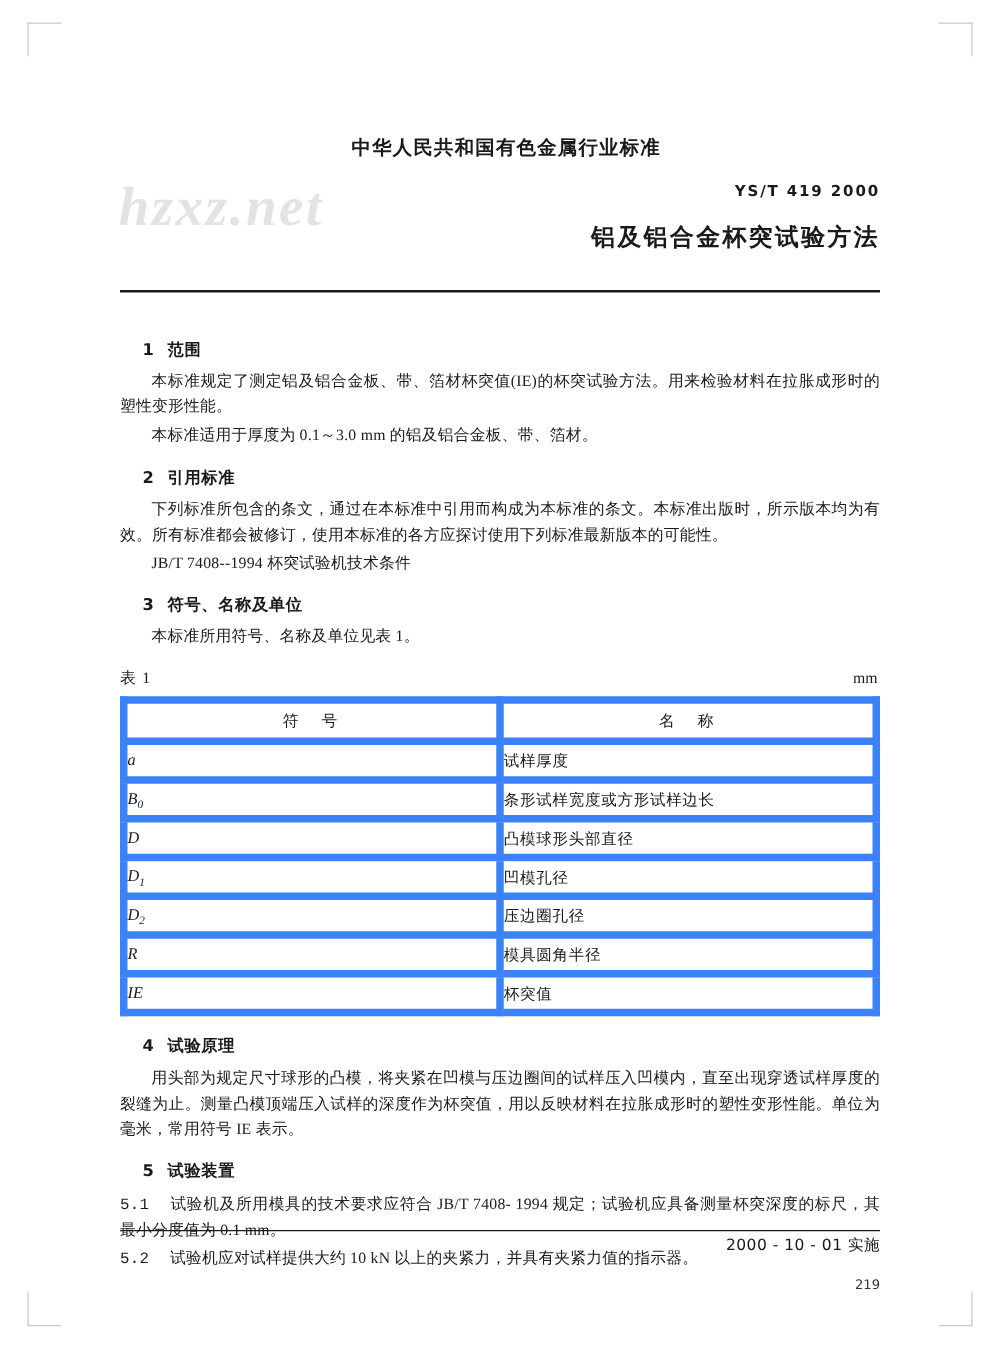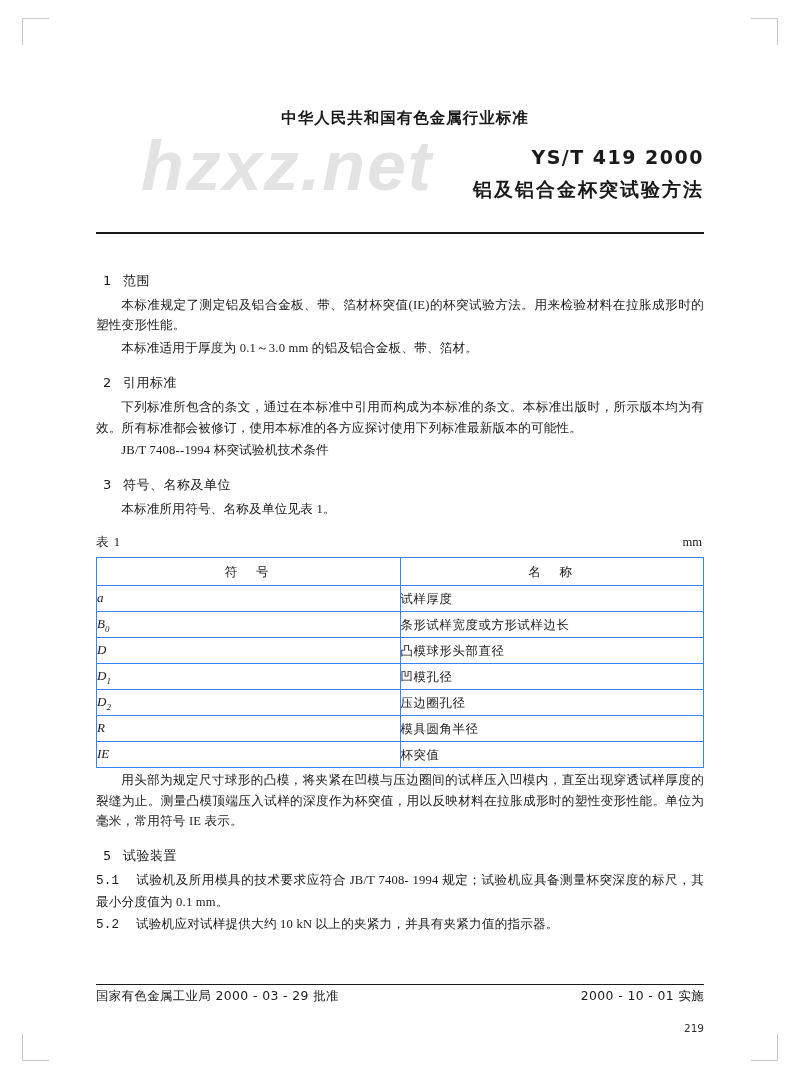--- a/index.html
+++ b/index.html
@@ -46,31 +46,30 @@
     height: 1079px;
   }
 
   
   .watermark {
     position: absolute;
     left: 95px;
     top: 126px;
     width: 470px;
     height: 80px;
-    font-family: Liberation Sans, sans-serif;
-    font-size: 70px;
+    font-family: Liberation Serif, serif;
+    font-size: 44px;
     font-weight: bold;
     font-style: italic;
     color: #e3e3e3;
     letter-spacing: 2px;
     line-height: 80px;
     z-index: 0;
     pointer-events: none;
     white-space: nowrap;
-    margin-left: 46px;
   }
 
   .doc-head {
     position: absolute;
     left: 0;
     top: 108px;
     width: 608px;
     z-index: 2;
   }
   .org-line {
@@ -79,21 +78,21 @@
     font-weight: bold;
     letter-spacing: 1px;
     text-align: center;
     padding-left: 10px;
   }
   .std-no {
     position: absolute;
     right: 0;
     top: 38px;
     font-family: "DejaVu Sans", sans-serif;
-    font-size: 19px;
+    font-size: 12px;
     font-weight: bold;
     letter-spacing: 1.5px;
   }
   .doc-title {
     margin-top: 48px;
     font-family: "DejaVu Sans", sans-serif;
     font-size: 19px;
     font-weight: bold;
     letter-spacing: 2px;
     text-align: right;
@@ -115,22 +114,22 @@
     top: 256px;
     width: 608px;
     z-index: 2;
     font-size: 12.6px;
     line-height: 1.62;
   }
 
   h2.sec {
     font-family: "DejaVu Sans", sans-serif;
     font-size: 13px;
-    font-weight: normal;
-    margin: 14px 0 4px 7px;
+    font-weight: bold;
+    margin: 14px 0 4px 18px;
     letter-spacing: 0.5px;
   }
   h2.sec .num {
     display: inline-block;
     width: 20px;
   }
   p.para {
     margin: 2px 0;
     text-indent: 2em;
     text-align: justify;
@@ -169,21 +168,21 @@
     font-family: Liberation Serif, serif;
   }
   table.spec {
     margin-top: 5px;
     border-collapse: collapse;
     width: 608px;
     table-layout: fixed;
     font-size: 12.4px;
   }
   table.spec th, table.spec td {
-    border: 1px solid #3b82f6;
+    border: 6px solid #3b82f6;
     height: 25px;
     padding: 0;
     font-weight: normal;
   }
   table.spec th {
     font-family: "DejaVu Sans", sans-serif;
     font-size: 12.6px;
     letter-spacing: 3px;
     height: 27px;
   }
@@ -309,35 +308,37 @@
             <td class="sym"><span>R</span><span class="sub"></span></td>
             <td class="nm">模具圆角半径</td>
           </tr>
           <tr>
             <td class="sym"><span>IE</span><span class="sub"></span></td>
             <td class="nm">杯突值</td>
           </tr>
         </tbody>
       </table>
 
+      <h2 class="sec">
+        <span class="num">4</span><span>试验原理</span>
+      </h2>
       <p class="para">用头部为规定尺寸球形的凸模，将夹紧在凹模与压边圈间的试样压入凹模内，直至出现穿透试样厚度的裂缝为止。测量凸模顶端压入试样的深度作为杯突值，用以反映材料在拉胀成形时的塑性变形性能。单位为毫米，常用符号 IE 表示。</p>
 
       <h2 class="sec">
         <span class="num">5</span><span>试验装置</span>
       </h2>
       <p class="clause">
         <span class="cnum">5.1</span><span>试验机及所用模具的技术要求应符合 JB/T 7408- 1994 规定；试验机应具备测量杯突深度的标尺，其最小分度值为 0.1 mm。</span>
       </p>
       <p class="clause">
         <span class="cnum">5.2</span><span>试验机应对试样提供大约 10 kN 以上的夹紧力，并具有夹紧力值的指示器。</span>
       </p>
 
     </div>
   </div>
 
   <div class="footer-rule"></div>
   <div class="footer">
-    <span class="left">国家有色金属工业局 2000 - 03 - 29 批准</span>
     <span class="right">2000 - 10 - 01 实施</span>
   </div>
   <div class="pageno">219</div>
 
 </div>
 
 </body></html>

